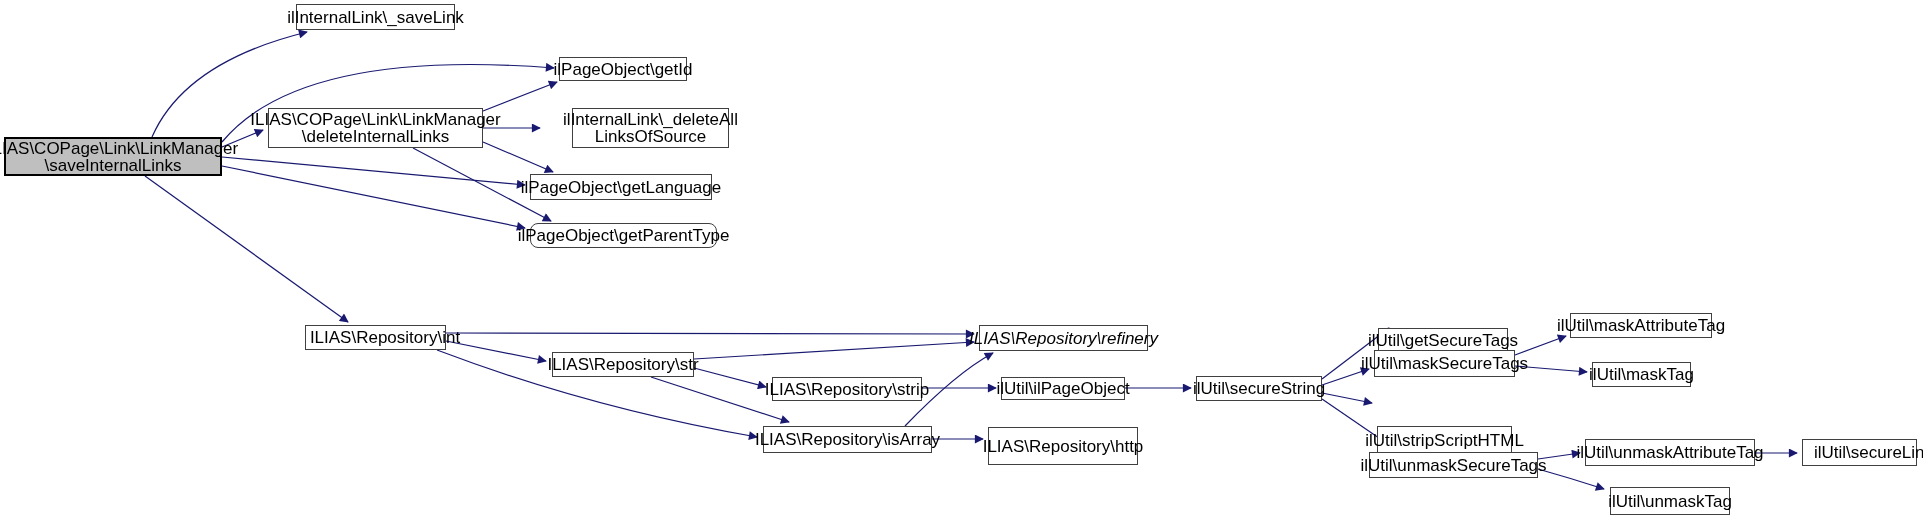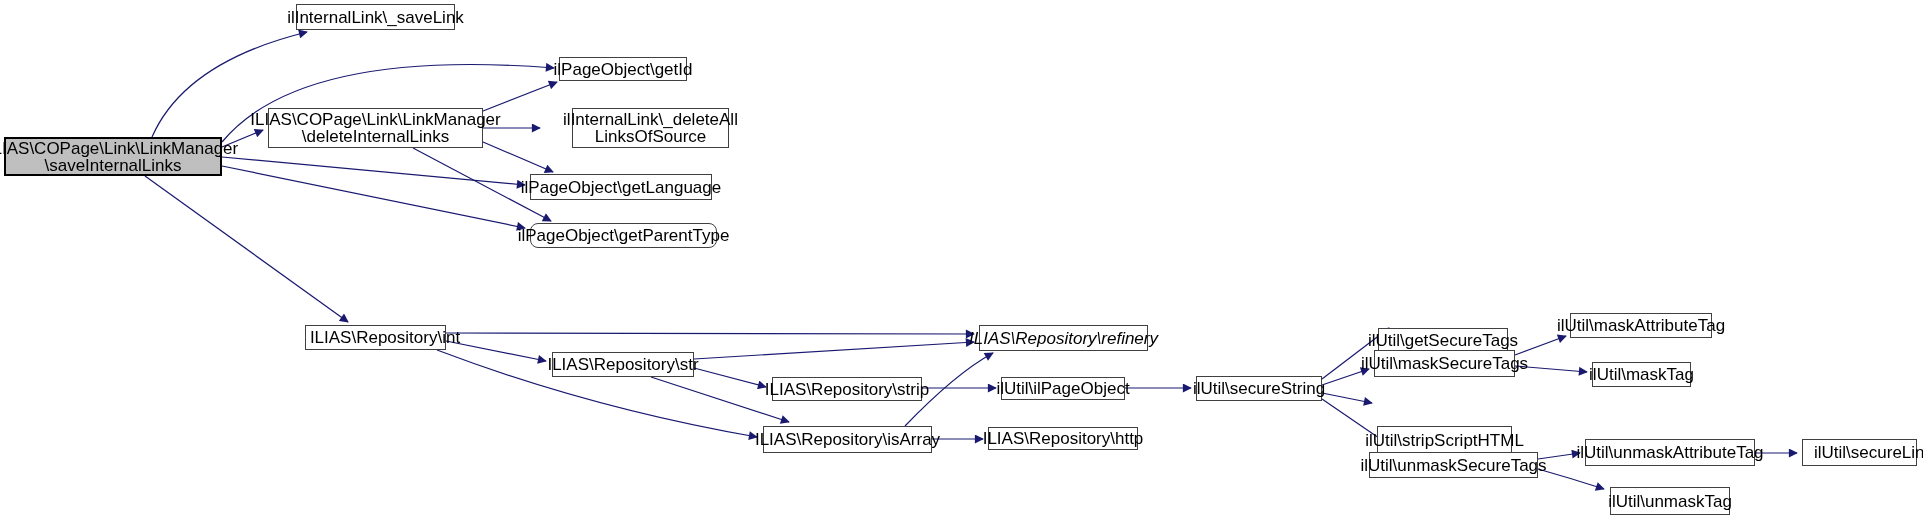--- a/index.html
+++ b/index.html
@@ -60,21 +60,21 @@
 \deleteInternalLinks</div>
     <div class="node" style="left: 557px; top: 108px; width: 157px; height: 40px; margin-left: 15px;">ilInternalLink\_deleteAll
 LinksOfSource</div>
     <div class="node" style="left: 530px; top: 174px; width: 182px; height: 26px;">ilPageObject\getLanguage</div>
     <div class="node" style="left: 530px; top: 223px; width: 187px; height: 25px; border-radius: 8px;">ilPageObject\getParentType</div>
     <div class="node" style="left: 305px; top: 325px; width: 141px; height: 25px; padding-left: 19px;">ILIAS\Repository\int</div>
     <div class="node" style="left: 552px; top: 352px; width: 142px; height: 25px;">ILIAS\Repository\str</div>
     <div class="node" style="left: 772px; top: 377px; width: 150px; height: 24px;">ILIAS\Repository\strip</div>
     <div class="node" style="left: 763px; top: 426px; width: 169px; height: 27px;">ILIAS\Repository\isArray</div>
     <div class="node" style="left: 979px; top: 325px; width: 169px; height: 26px; font-style: italic;">ILIAS\Repository\refinery</div>
-    <div class="node" style="left: 988px; top: 427px; width: 150px; height: 23px; text-align: right;">ILIAS\Repository\http</div>
+    <div class="node" style="left: 988px; top: 427px; width: 150px; height: 38px; text-align: right;">ILIAS\Repository\http</div>
     <div class="node" style="left: 1001px; top: 377px; width: 124px; height: 23px;">ilUtil\ilPageObject</div>
     <div class="node" style="left: 1196px; top: 376px; width: 126px; height: 25px;">ilUtil\secureString</div>
     <div class="node" style="left: 1378px; top: 300px; width: 130px; height: 25px; margin-top: 28px;">ilUtil\getSecureTags</div>
     <div class="node" style="left: 1374px; top: 350px; width: 141px; height: 27px;">ilUtil\maskSecureTags</div>
     <div class="node" style="left: 1377px; top: 398px; width: 135px; height: 28px; margin-top: 28px;">ilUtil\stripScriptHTML</div>
     <div class="node" style="left: 1369px; top: 452px; width: 169px; height: 26px;">ilUtil\unmaskSecureTags</div>
     <div class="node" style="left: 1570px; top: 313px; width: 142px; height: 25px;">ilUtil\maskAttributeTag</div>
     <div class="node" style="left: 1592px; top: 362px; width: 99px; height: 25px;">ilUtil\maskTag</div>
     <div class="node" style="left: 1585px; top: 439px; width: 170px; height: 27px;">ilUtil\unmaskAttributeTag</div>
     <div class="node" style="left: 1802px; top: 439px; width: 115px; height: 27px; padding-left: 28px;">ilUtil\secureLink</div>

